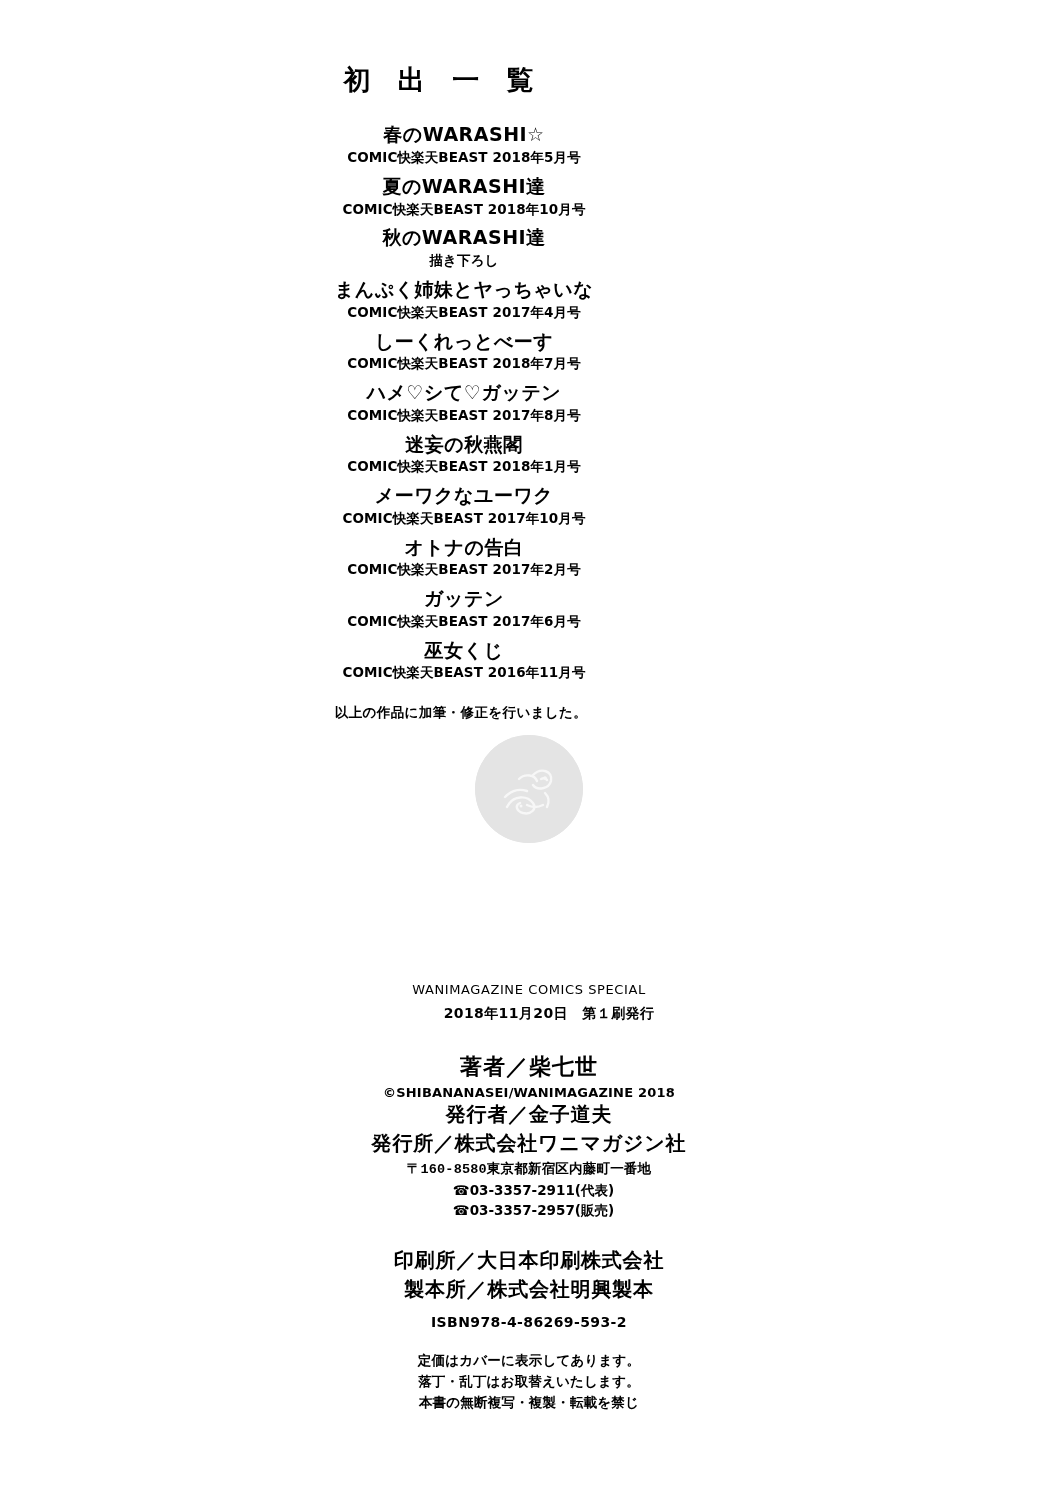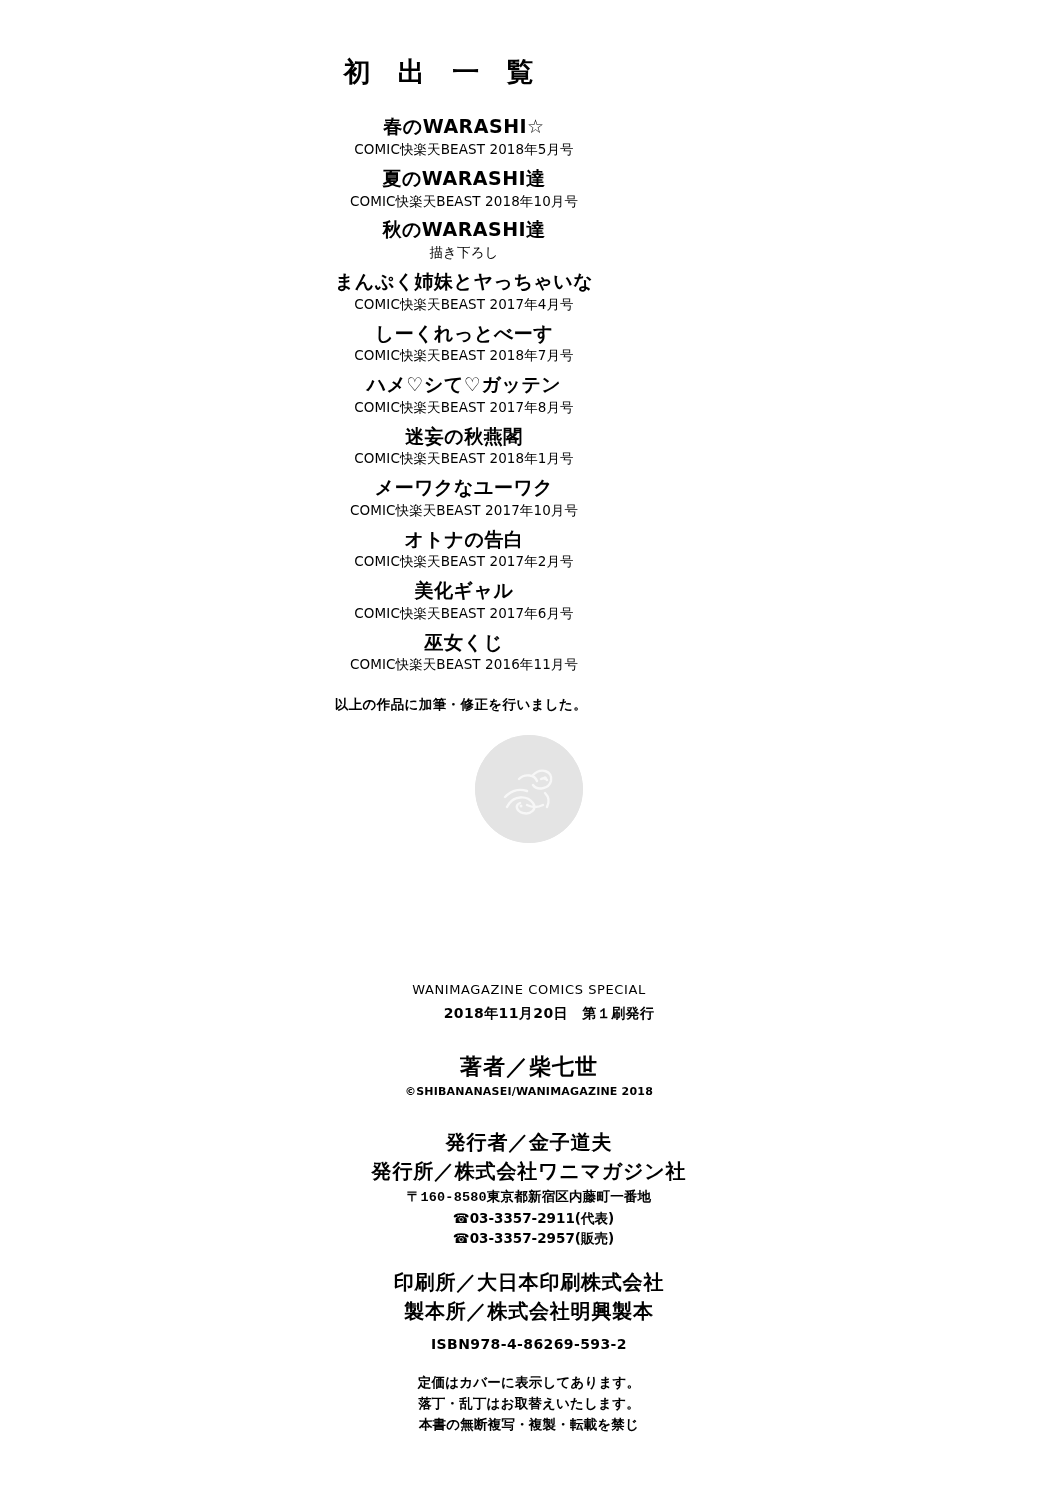--- a/index.html
+++ b/index.html
@@ -17,21 +17,21 @@
   }
   .page {
     width: 1058px;
     height: 1500px;
     position: relative;
   }
 
   
   .credits {
     position: absolute;
-    top: 56px;
+    top: 64px;
     left: 0;
     width: 886px;
     text-align: center;
   }
   .credits-heading {
     font-size: 27px;
     font-weight: bold;
     letter-spacing: 9px;
     margin: 0 0 26px 0;
     line-height: 1.2;
@@ -41,21 +41,21 @@
     padding-left: 42px;
   }
   .credit-title {
     font-size: 19px;
     font-weight: bold;
     line-height: 1.35;
     letter-spacing: 0.5px;
   }
   .credit-source {
     font-size: 13.5px;
-    font-weight: normal;
+    font-weight: bold;
     line-height: 1.4;
     letter-spacing: 0.1px;
   }
   .credits-note {
     margin-top: 22px;
     font-size: 13.5px;
     font-weight: bold;
     letter-spacing: 0.4px;
     padding-left: 36px;
   }
@@ -111,25 +111,24 @@
     margin-bottom: 30px;
     padding-left: 40px;
   }
   .colophon-author {
     font-size: 22px;
     font-weight: bold;
     letter-spacing: 1px;
     line-height: 1.3;
   }
   .colophon-copyright {
-    font-size: 11px;
+    font-size: 13px;
     font-weight: bold;
     letter-spacing: 0.2px;
     margin-top: 3px;
-    margin-bottom: 30px;
   }
   .colophon-pubrow {
     font-size: 20px;
     font-weight: bold;
     letter-spacing: 0.8px;
     line-height: 1.45;
   }
   .colophon-address {
     font-size: 13.5px;
     font-weight: bold;
@@ -138,21 +137,21 @@
     margin-top: 2px;
     font-family: Liberation Mono, monospace;
   }
   .colophon-tel {
     font-size: 13.5px;
     font-weight: bold;
     line-height: 1.5;
     margin-left: 9px;
   }
   .colophon-printer {
-    margin-top: 20px;
+    margin-top: 26px;
     font-size: 20px;
     font-weight: bold;
     letter-spacing: 0.8px;
     line-height: 1.45;
   }
   .colophon-isbn {
     margin-top: 10px;
     font-size: 14px;
     font-weight: bold;
     letter-spacing: 0.4px;
@@ -203,21 +202,21 @@
     </div>
     <div class="credit-entry">
       <div class="credit-title">メーワクなユーワク</div>
       <div class="credit-source">COMIC快楽天BEAST 2017年10月号</div>
     </div>
     <div class="credit-entry">
       <div class="credit-title">オトナの告白</div>
       <div class="credit-source">COMIC快楽天BEAST 2017年2月号</div>
     </div>
     <div class="credit-entry">
-      <div class="credit-title">美化ギャル</div>
+      <div class="credit-title">ガッテン</div>
       <div class="credit-source">COMIC快楽天BEAST 2017年6月号</div>
     </div>
     <div class="credit-entry">
       <div class="credit-title">巫女くじ</div>
       <div class="credit-source">COMIC快楽天BEAST 2016年11月号</div>
     </div>
 
     <div class="credits-note">以上の作品に加筆・修正を行いました。</div>
   </section>
 

